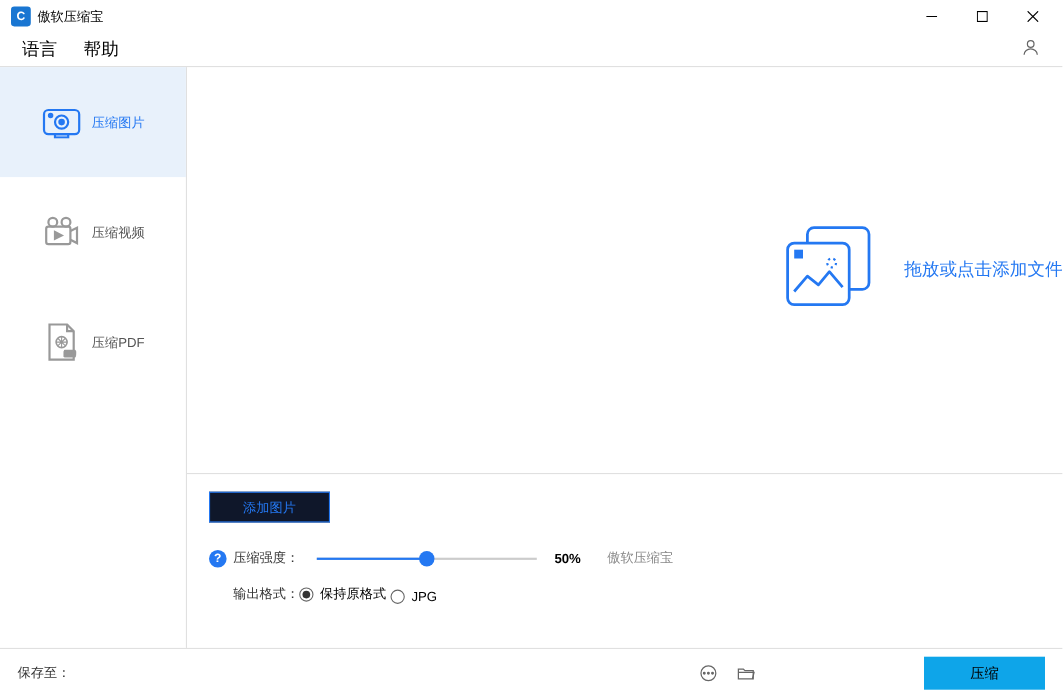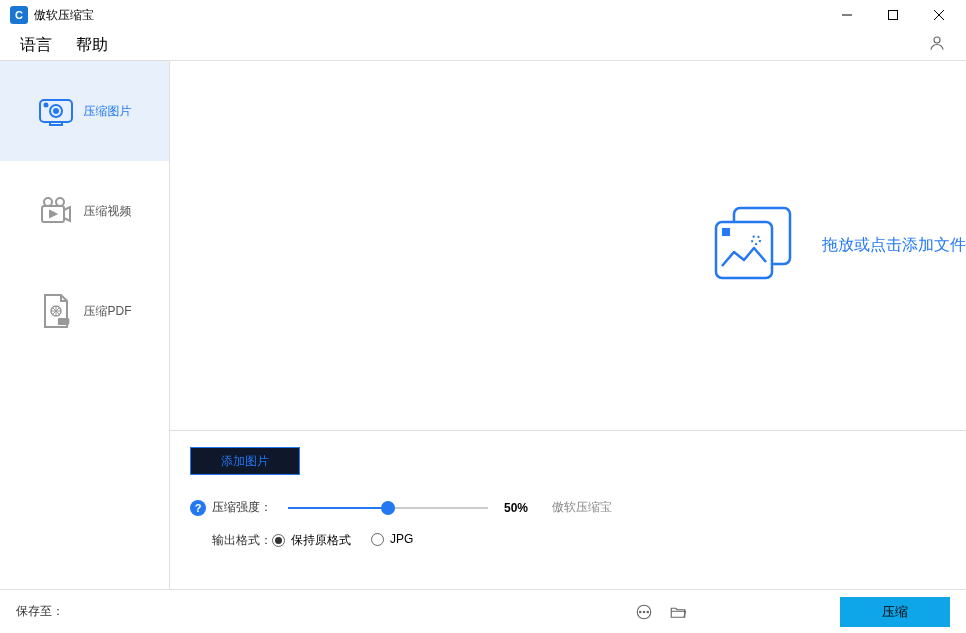--- a/index.html
+++ b/index.html
@@ -35,21 +35,21 @@
     .row { display: flex; align-items: center; margin-bottom: 16px; font-size: 12px; }
     .help-icon { width: 16px; height: 16px; border-radius: 50%; background: #2478f2; color: #fff; display: flex; align-items: center; justify-content: center; font-size: 11px; font-weight: bold; margin-right: 6px; cursor: pointer; }
     .label { width: 60px; color: #333; }
     .slider-wrap { width: 200px; margin: 0 16px; position: relative; }
     .slider-track { height: 2px; background: #ccc; position: relative; }
     .slider-fill { position: absolute; height: 2px; background: #2478f2; left: 0; width: 50%; }
     .slider-thumb { position: absolute; width: 14px; height: 14px; border-radius: 50%; background: #2478f2; top: -6px; left: 50%; transform: translateX(-50%); cursor: pointer; }
     .pct { margin-right: 24px; font-weight: bold; }
     .quality { color: #888; }
     
-    .radio-group { display: flex; gap: 20px; align-items: flex-start; margin-left: 22px; }
+    .radio-group { display: flex; gap: 4px; align-items: flex-end; margin-left: 22px; }
     .radio-opt { display: flex; align-items: center; gap: 6px; cursor: pointer; }
     .radio { width: 13px; height: 13px; border: 1px solid #666; border-radius: 50%; display: flex; align-items: center; justify-content: center; }
     .radio.checked::after { content: ''; width: 7px; height: 7px; border-radius: 50%; background: #333; }
     
     .footer { height: 44px; border-top: 1px solid #e0e0e0; display: flex; align-items: center; padding: 0 16px; font-size: 12px; justify-content: center; }
     .save-label { color: #333; }
     .footer-spacer { flex: 1; }
     .footer-icon { width: 24px; height: 24px; display: flex; align-items: center; justify-content: center; cursor: pointer; margin-right: 10px; color: #666; }
     .compress-btn { width: 110px; height: 30px; background: #0ea5e9; border: none; font-size: 13px; cursor: pointer; margin-left: auto; }
   </style>

